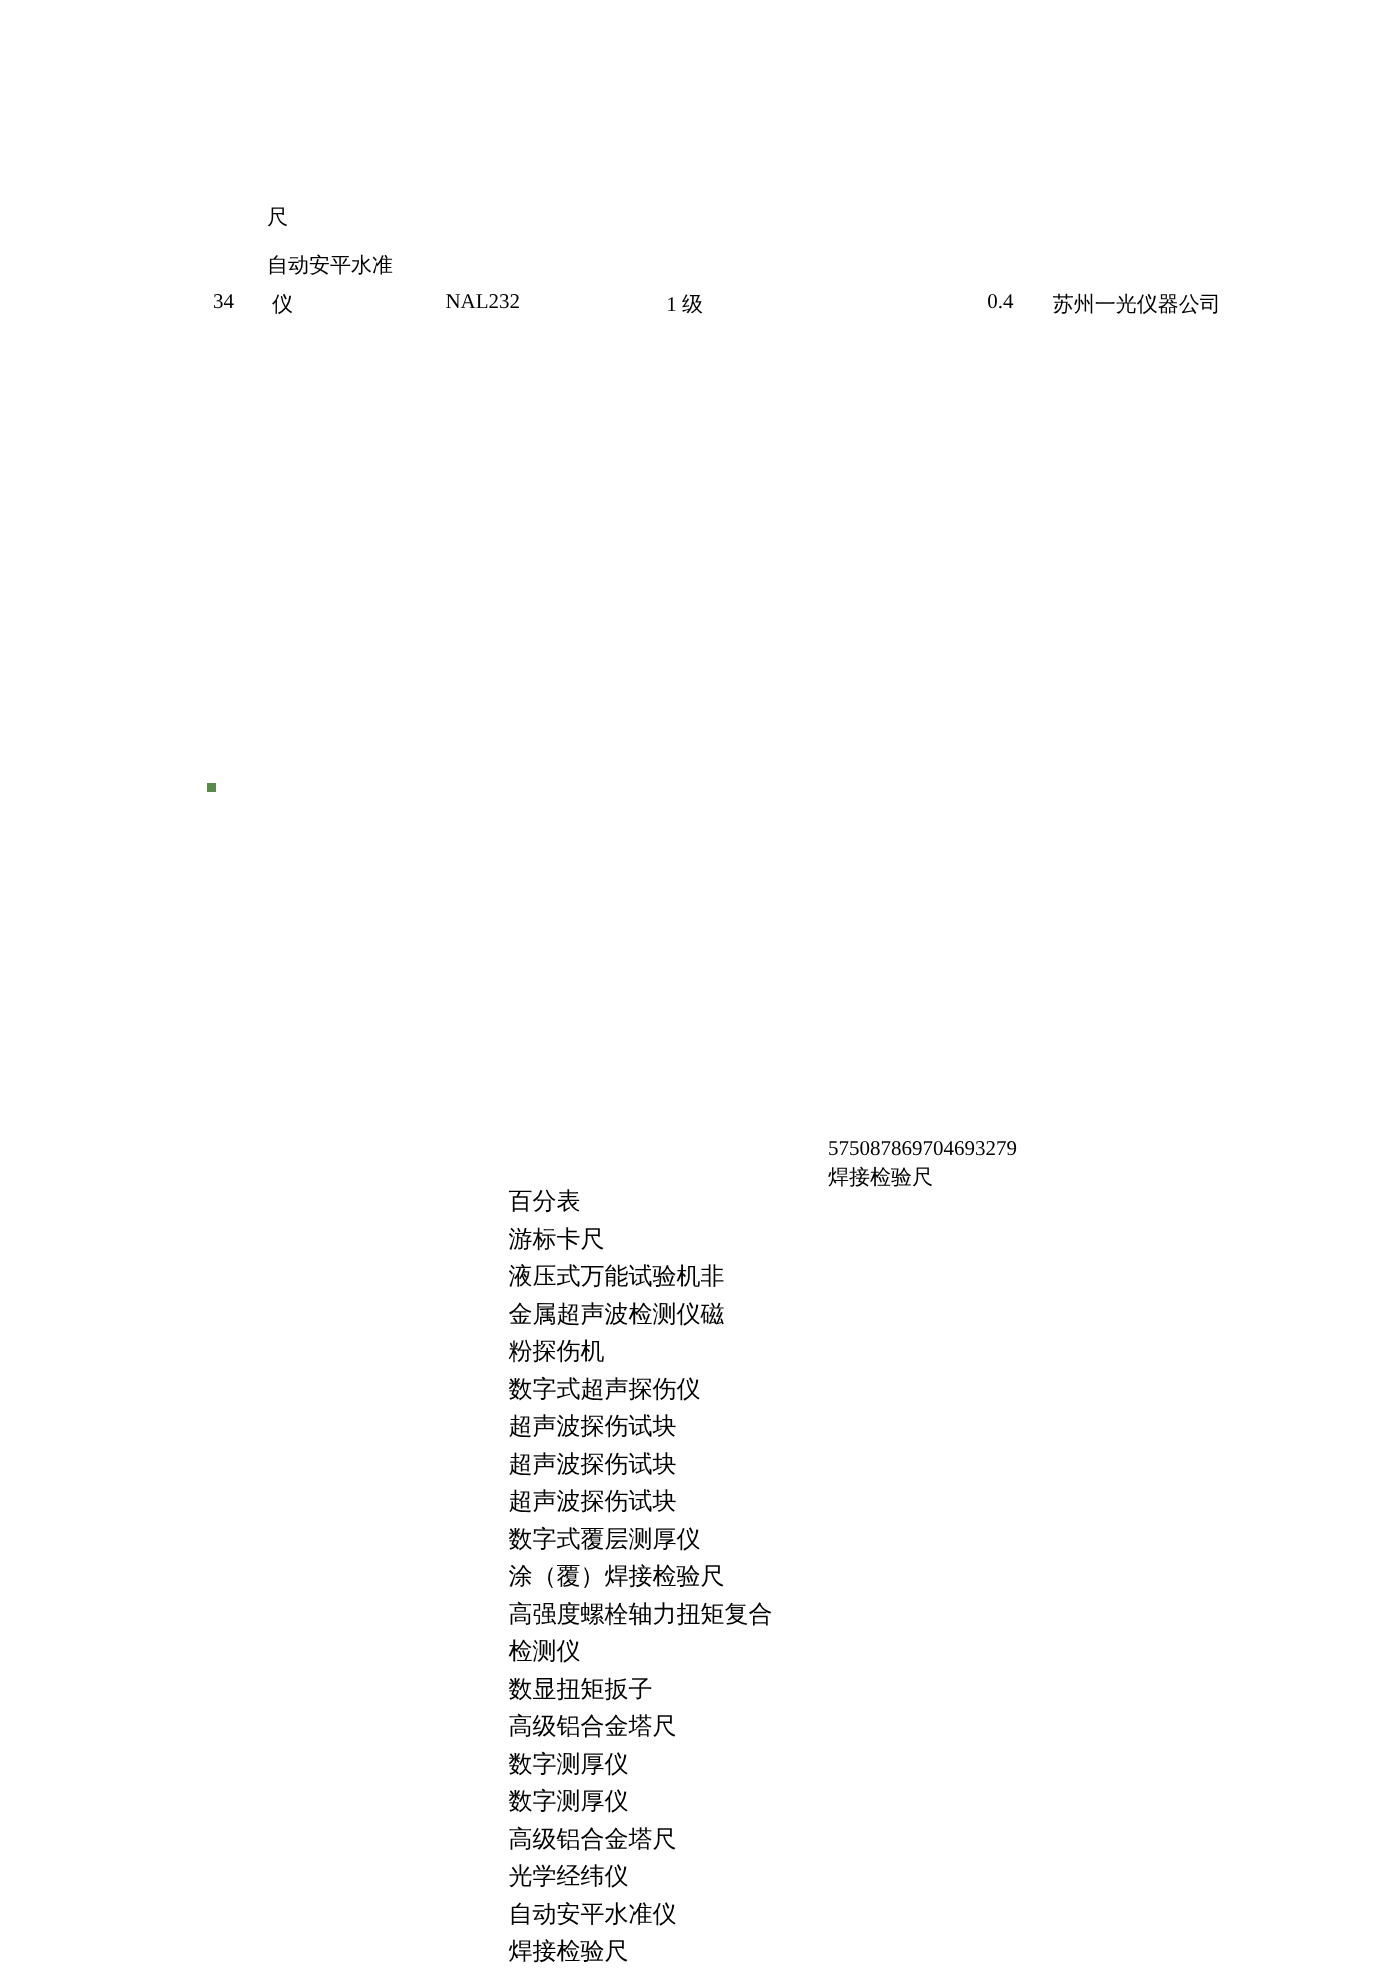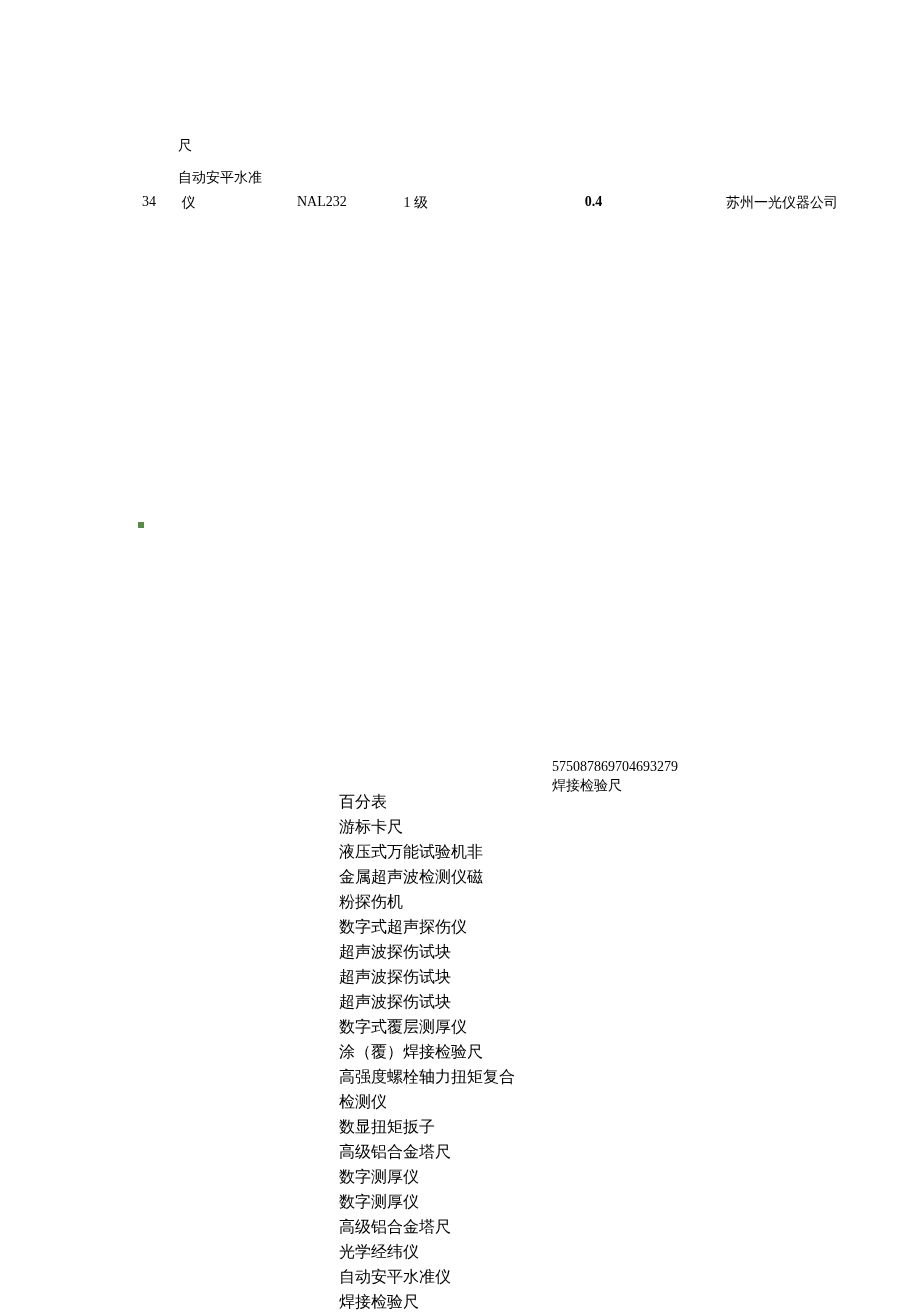--- a/index.html
+++ b/index.html
@@ -16,23 +16,23 @@
     position: absolute;
     top: 126px;
     left: 140px;
     width: 700px;
   }
   .top-table tr { height: 32px; }
   .top-table td { vertical-align: top; padding: 0; }
   .col-idx { width: 38px; text-align: left; }
   .col-name { width: 116px; text-align: left; }
   .col-model { width: 106px; text-align: left; margin-left: 40px; }
-  .col-grade { width: 108px; text-align: left; }
-  .col-val { width: 168px; text-align: center; font-weight: bold; }
-  .col-vendor { width: 164px; text-align: right; }
+  .col-grade { width: 108px; text-align: center; }
+  .col-val { width: 168px; text-align: right; }
+  .col-vendor { width: 164px; text-align: center; }
   .pre-row {
     position: absolute;
     left: 178px;
     top: 130px;
     line-height: 32px;
   }
   .marker {
     position: absolute;
     left: 138px;
     top: 522px;

